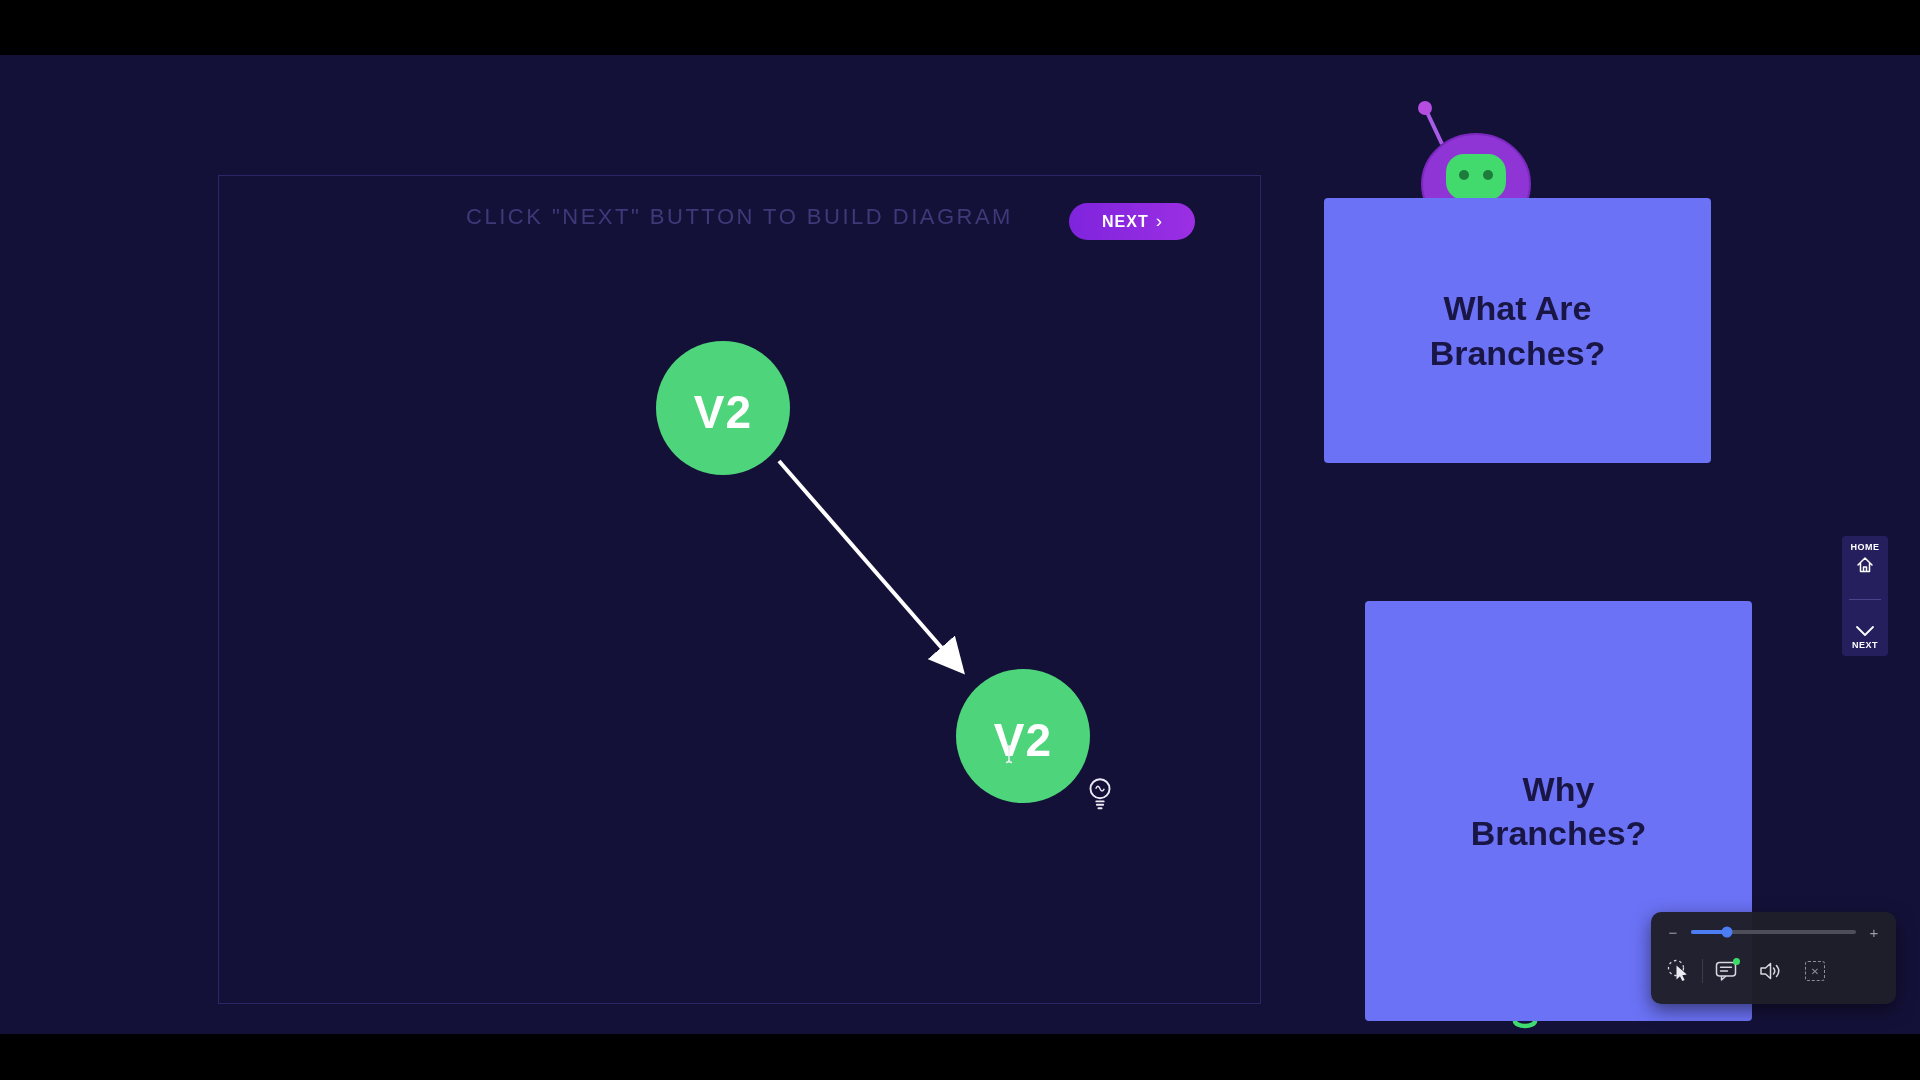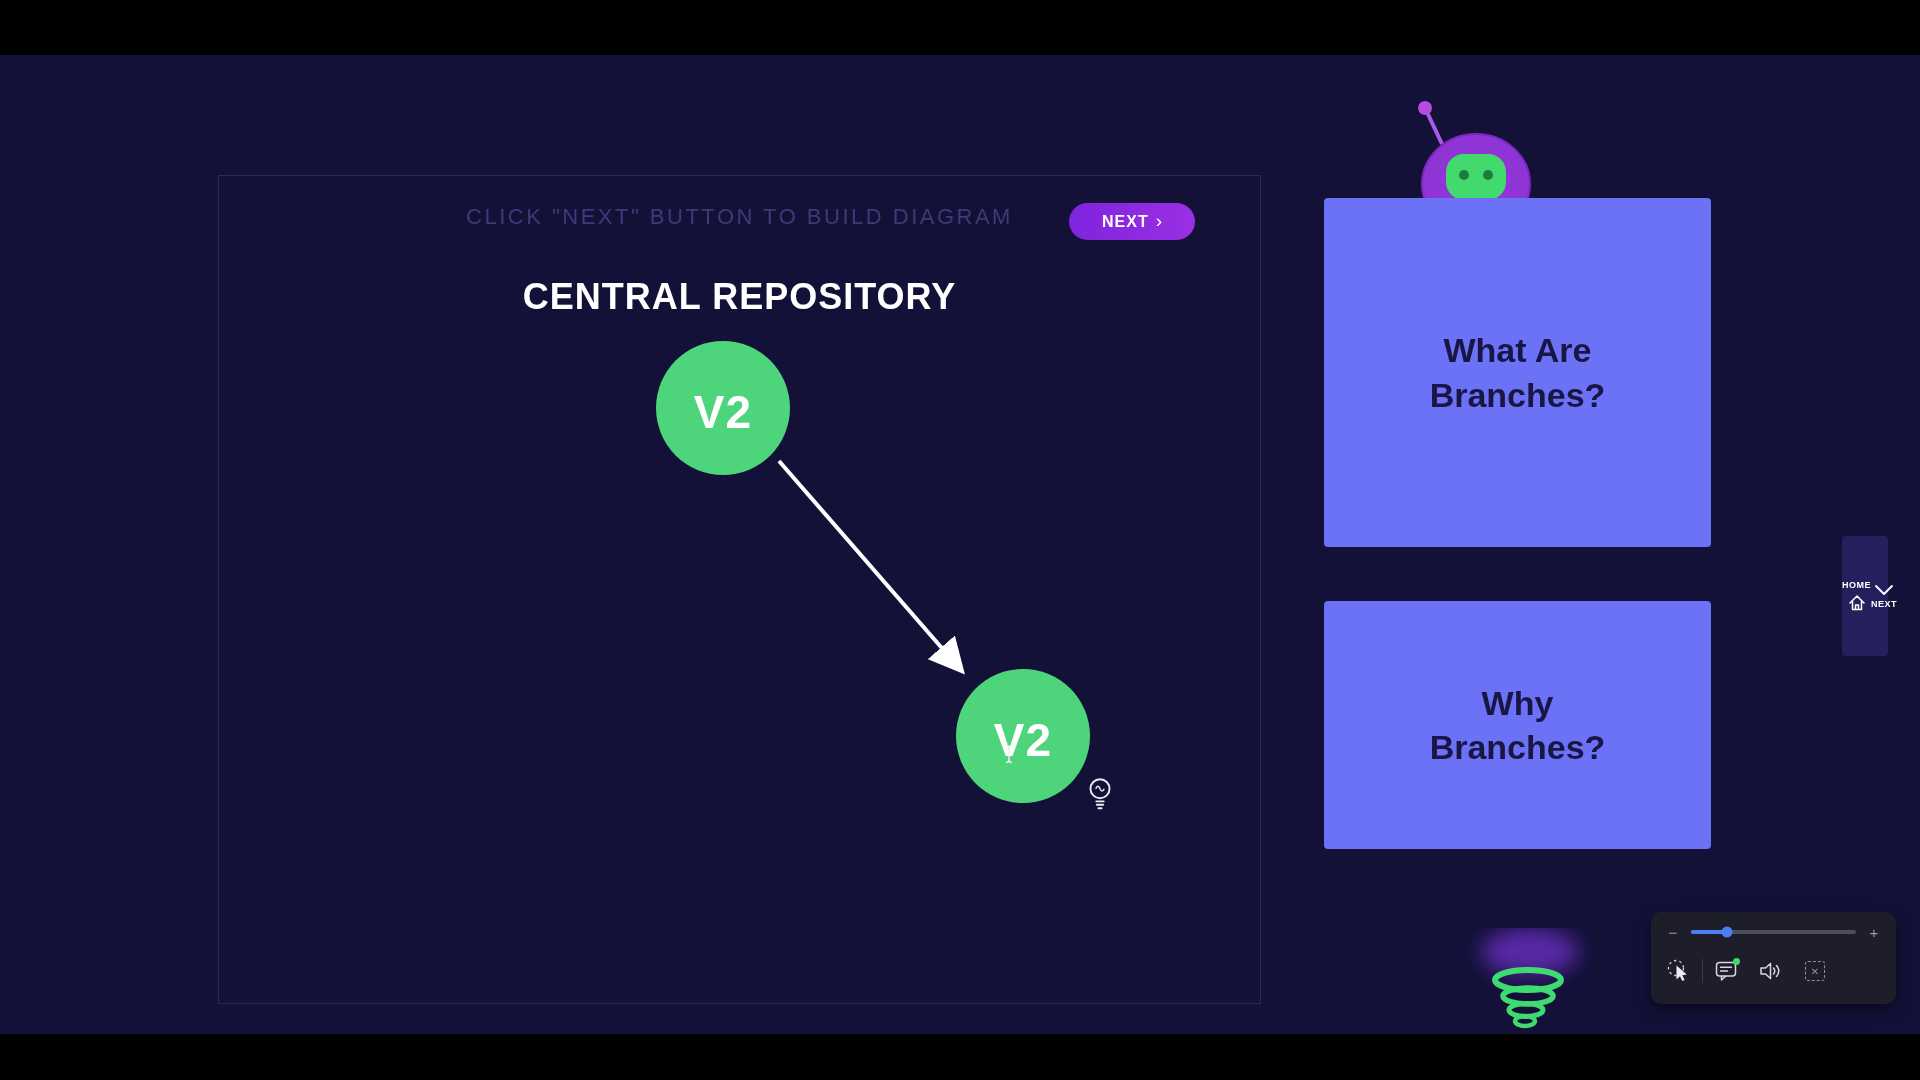--- a/index.html
+++ b/index.html
@@ -43,35 +43,35 @@
   .arrow-layer { position:absolute; left:0; top:0; width:1043px; height:829px; pointer-events:none; }
   .bulb { position:absolute; left:866px; top:600px; cursor:pointer; }
   .ibeam { position:absolute; left:784px; top:568px; pointer-events:none; }
 
   
   .card {
     position:absolute; left:1324px; width:387px; background:#6b72f5; border-radius:4px;
     display:flex; flex-direction:column; align-items:center; justify-content:center;
     z-index:2; cursor:pointer;
   }
-  .card1 { top:198px; height:349px; }
-  .card2 { top:601px; height:248px; }
+  .card1 { top:198px; height:265px; }
+  .card2 { top:601px; height:420px;margin-left:41px; }
   .card .cline {
     color:#191646; font-size:34px; font-weight:600; line-height:1.3; text-align:center;
   }
 
   
   .robot { position:absolute; left:1398px; top:96px; z-index:1; }
   .coil  { position:absolute; left:1462px; top:928px; z-index:1; }
 
   
   .side-nav {
     position:absolute; left:1842px; top:536px; width:46px; height:120px;
     background:#251f5e; border-radius:4px; z-index:3;
-    display:flex; flex-direction:row; align-items:center; justify-content:space-between;
+    display:flex; flex-direction:column; align-items:center; justify-content:space-between;
     padding:6px 0; box-sizing:border-box;
   }
   .side-nav-item { display:flex; flex-direction:column; align-items:center; gap:3px; cursor:pointer; }
   .side-label { color:#fff; font-size:9px; font-weight:bold; letter-spacing:.5px; }
   .side-divider { width:70%; height:1px; background:#4a448c; }
 
   
   .toolbar {
     position:absolute; left:1651px; top:912px; width:245px; height:92px;
     background:rgba(31,30,41,.97); border-radius:10px; z-index:5;
@@ -133,21 +133,20 @@
 
   <div class="diagram-panel">
 
     <div class="instruction">CLICK "NEXT" BUTTON TO BUILD DIAGRAM</div>
 
     <button class="next-btn">
       <span class="lbl">NEXT</span>
       <span class="chev">›</span>
     </button>
 
-    <div class="diagram-title">CENTRAL REPOSITORY</div>
 
     <svg class="arrow-layer" viewBox="0 0 1043 829">
       <defs>
         <marker id="arrowhead" markerWidth="9" markerHeight="9" refX="7.5" refY="4.5" orient="auto">
           <path d="M0,0 L9,4.5 L0,9 Z" fill="#ffffff"></path>
         </marker>
       </defs>
       <line x1="560" y1="285" x2="742" y2="494" stroke="#ffffff" stroke-width="4" marker-end="url(#arrowhead)"></line>
     </svg>
 

